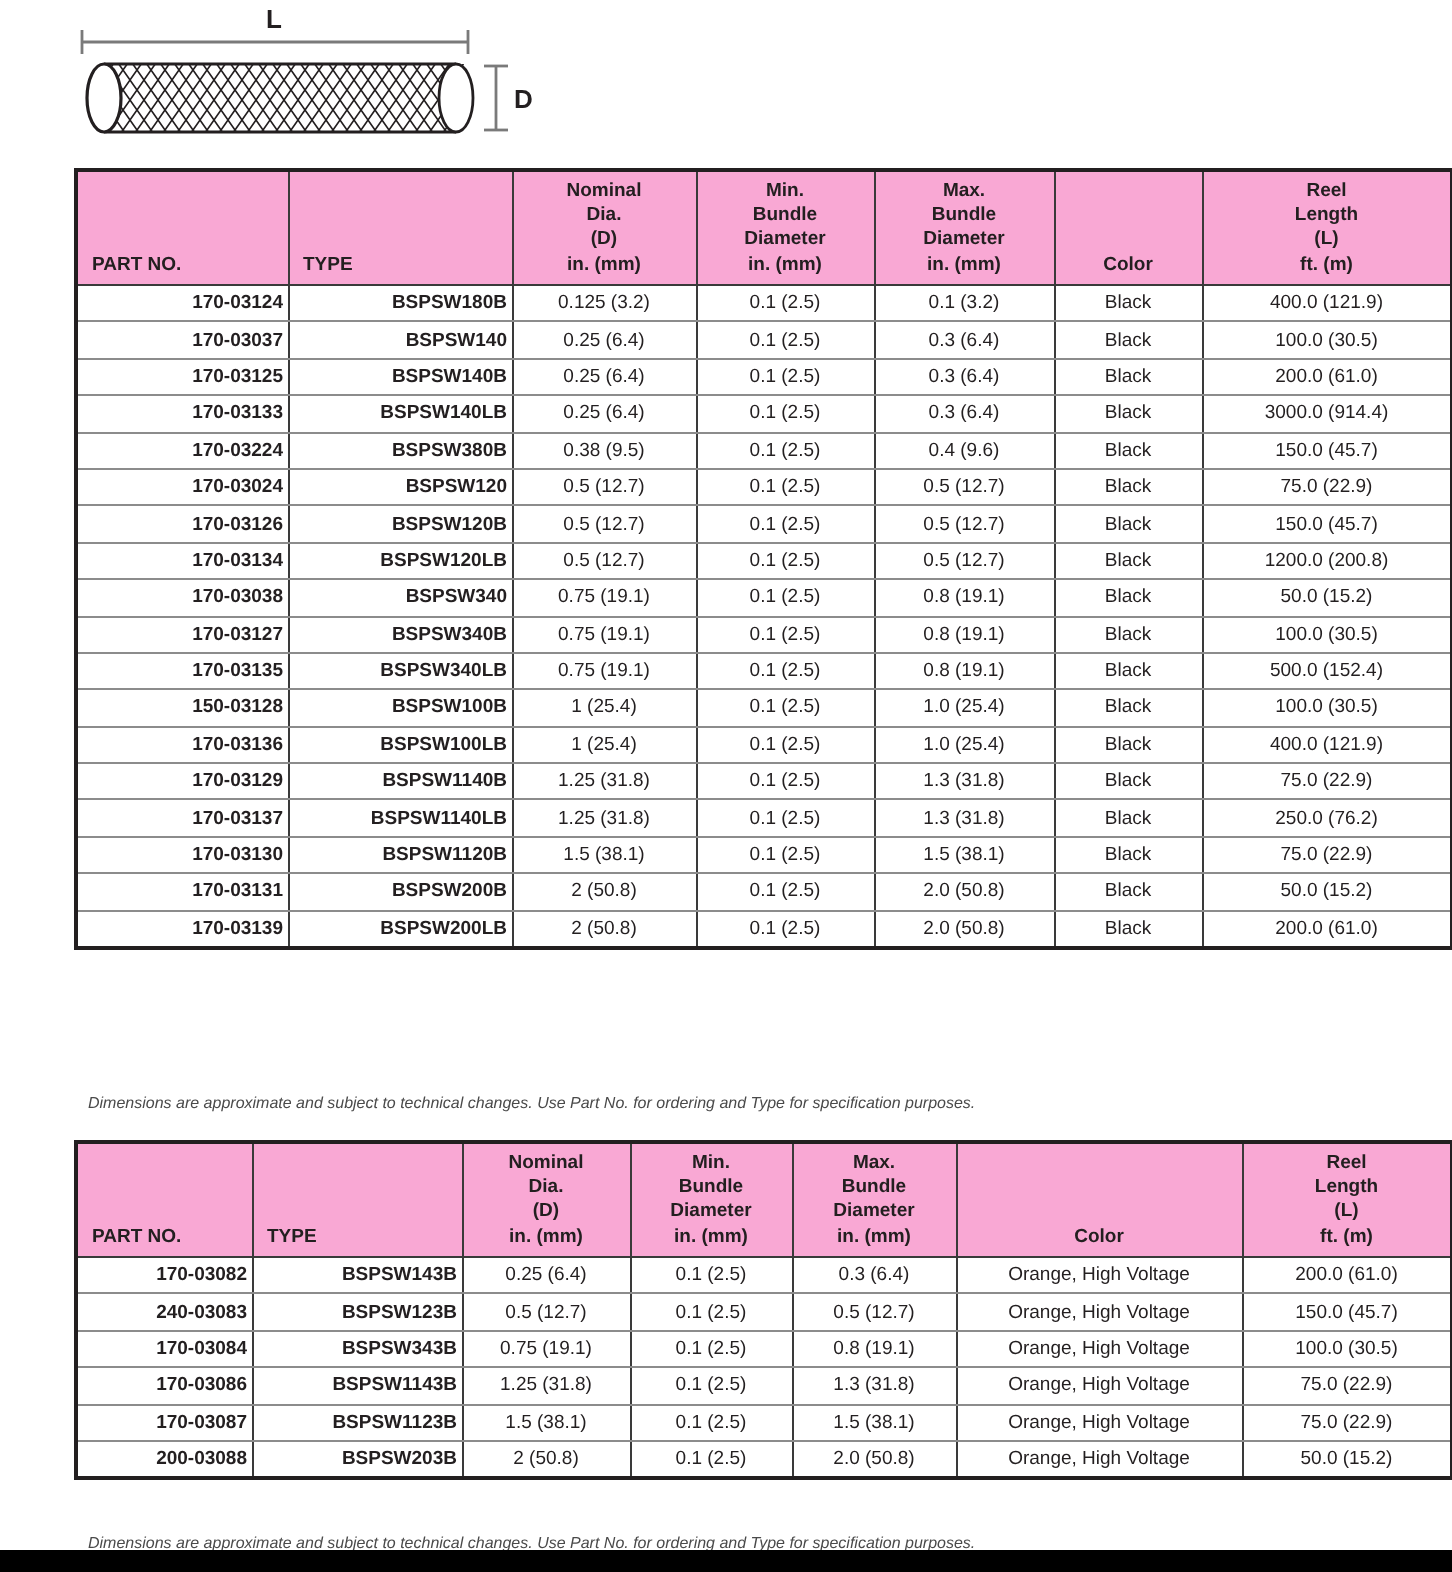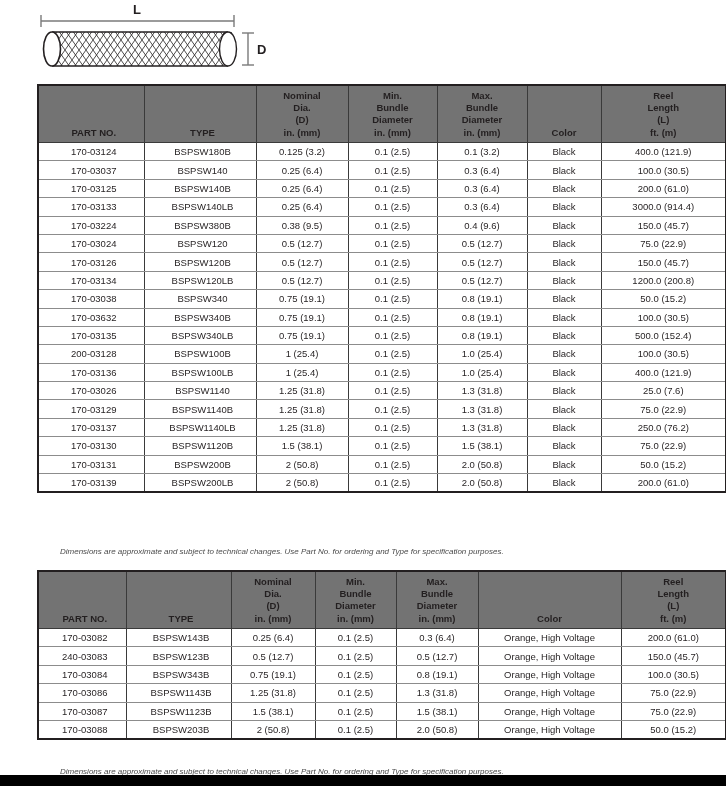--- a/index.html
+++ b/index.html
@@ -6,29 +6,29 @@
   .page{position:relative;width:726px;height:786px;background:#ffffff;overflow:hidden;
         font-family:"Liberation Sans",sans-serif;color:#231f20;}
   .diagram{position:absolute;left:30px;top:0px;}
   .spec-table{position:absolute;left:37px;border-collapse:collapse;table-layout:fixed;width:688px;
               font-size:9.5px;color:#231f20;}
   #table-0{top:84px;}
   #table-1{top:570px;}
   .spec-table th,.spec-table td{border-left:1px solid #3a3a3a;border-right:1px solid #3a3a3a;
               overflow:hidden;white-space:nowrap;}
   .spec-table{border:2px solid #231f20;}
-  .spec-table thead th{background:#737373;font-weight:bold;vertical-align:bottom;text-align:center;
+  .spec-table thead th{background:#f9a8d4;font-weight:bold;vertical-align:bottom;text-align:center;
               white-space:pre-line;line-height:1.3;padding:3px 2px 3px 2px;height:50px;
               border-bottom:1px solid #3a3a3a;font-size:9.5px;}
-  .spec-table thead th.left{text-align:center;padding-left:7px;}
+  .spec-table thead th.left{text-align:left;padding-left:7px;}
   .spec-table td{height:17.4px;border-top:1px solid #8c8c8c;border-bottom:1px solid #8c8c8c;
               padding:0 2px;}
-  .spec-table td.left{text-align:center;padding-left:7px;font-weight:normal;}
+  .spec-table td.left{text-align:right;padding-left:7px;font-weight:bold;}
   .spec-table td.center{text-align:center;font-weight:normal;}
-  .footnote{position:absolute;left:60px;font-size:8px;font-style:italic;color:#4a4a4a;
+  .footnote{position:absolute;left:44px;font-size:8px;font-style:italic;color:#4a4a4a;
             letter-spacing:0px;}
   #footnote-0{top:547px;}
   #footnote-1{top:767px;}
   .bottom-bar{position:absolute;left:0;bottom:0;width:726px;height:11px;background:#000000;}
 </style>
 </head>
 <body>
 
 <div class="page">
 
@@ -171,63 +171,54 @@
         <tr>
           <td class="left">170-03038</td>
           <td class="left">BSPSW340</td>
           <td class="center">0.75 (19.1)</td>
           <td class="center">0.1 (2.5)</td>
           <td class="center">0.8 (19.1)</td>
           <td class="center">Black</td>
           <td class="center">50.0 (15.2)</td>
         </tr>
         <tr>
-          <td class="left">170-03632</td>
+          <td class="left">170-03127</td>
           <td class="left">BSPSW340B</td>
           <td class="center">0.75 (19.1)</td>
           <td class="center">0.1 (2.5)</td>
           <td class="center">0.8 (19.1)</td>
           <td class="center">Black</td>
           <td class="center">100.0 (30.5)</td>
         </tr>
         <tr>
           <td class="left">170-03135</td>
           <td class="left">BSPSW340LB</td>
           <td class="center">0.75 (19.1)</td>
           <td class="center">0.1 (2.5)</td>
           <td class="center">0.8 (19.1)</td>
           <td class="center">Black</td>
           <td class="center">500.0 (152.4)</td>
         </tr>
         <tr>
-          <td class="left">200-03128</td>
+          <td class="left">150-03128</td>
           <td class="left">BSPSW100B</td>
           <td class="center">1 (25.4)</td>
           <td class="center">0.1 (2.5)</td>
           <td class="center">1.0 (25.4)</td>
           <td class="center">Black</td>
           <td class="center">100.0 (30.5)</td>
         </tr>
         <tr>
           <td class="left">170-03136</td>
           <td class="left">BSPSW100LB</td>
           <td class="center">1 (25.4)</td>
           <td class="center">0.1 (2.5)</td>
           <td class="center">1.0 (25.4)</td>
           <td class="center">Black</td>
           <td class="center">400.0 (121.9)</td>
-        </tr>
-        <tr>
-          <td class="left">170-03026</td>
-          <td class="left">BSPSW1140</td>
-          <td class="center">1.25 (31.8)</td>
-          <td class="center">0.1 (2.5)</td>
-          <td class="center">1.3 (31.8)</td>
-          <td class="center">Black</td>
-          <td class="center">25.0 (7.6)</td>
         </tr>
         <tr>
           <td class="left">170-03129</td>
           <td class="left">BSPSW1140B</td>
           <td class="center">1.25 (31.8)</td>
           <td class="center">0.1 (2.5)</td>
           <td class="center">1.3 (31.8)</td>
           <td class="center">Black</td>
           <td class="center">75.0 (22.9)</td>
         </tr>
@@ -344,21 +335,21 @@
         <tr>
           <td class="left">170-03087</td>
           <td class="left">BSPSW1123B</td>
           <td class="center">1.5 (38.1)</td>
           <td class="center">0.1 (2.5)</td>
           <td class="center">1.5 (38.1)</td>
           <td class="center">Orange, High Voltage</td>
           <td class="center">75.0 (22.9)</td>
         </tr>
         <tr>
-          <td class="left">170-03088</td>
+          <td class="left">200-03088</td>
           <td class="left">BSPSW203B</td>
           <td class="center">2 (50.8)</td>
           <td class="center">0.1 (2.5)</td>
           <td class="center">2.0 (50.8)</td>
           <td class="center">Orange, High Voltage</td>
           <td class="center">50.0 (15.2)</td>
         </tr>
       </tbody>
   </table>
   <div class="footnote" id="footnote-1">Dimensions are approximate and subject to technical changes. Use Part No. for ordering and Type for specification purposes.</div>

